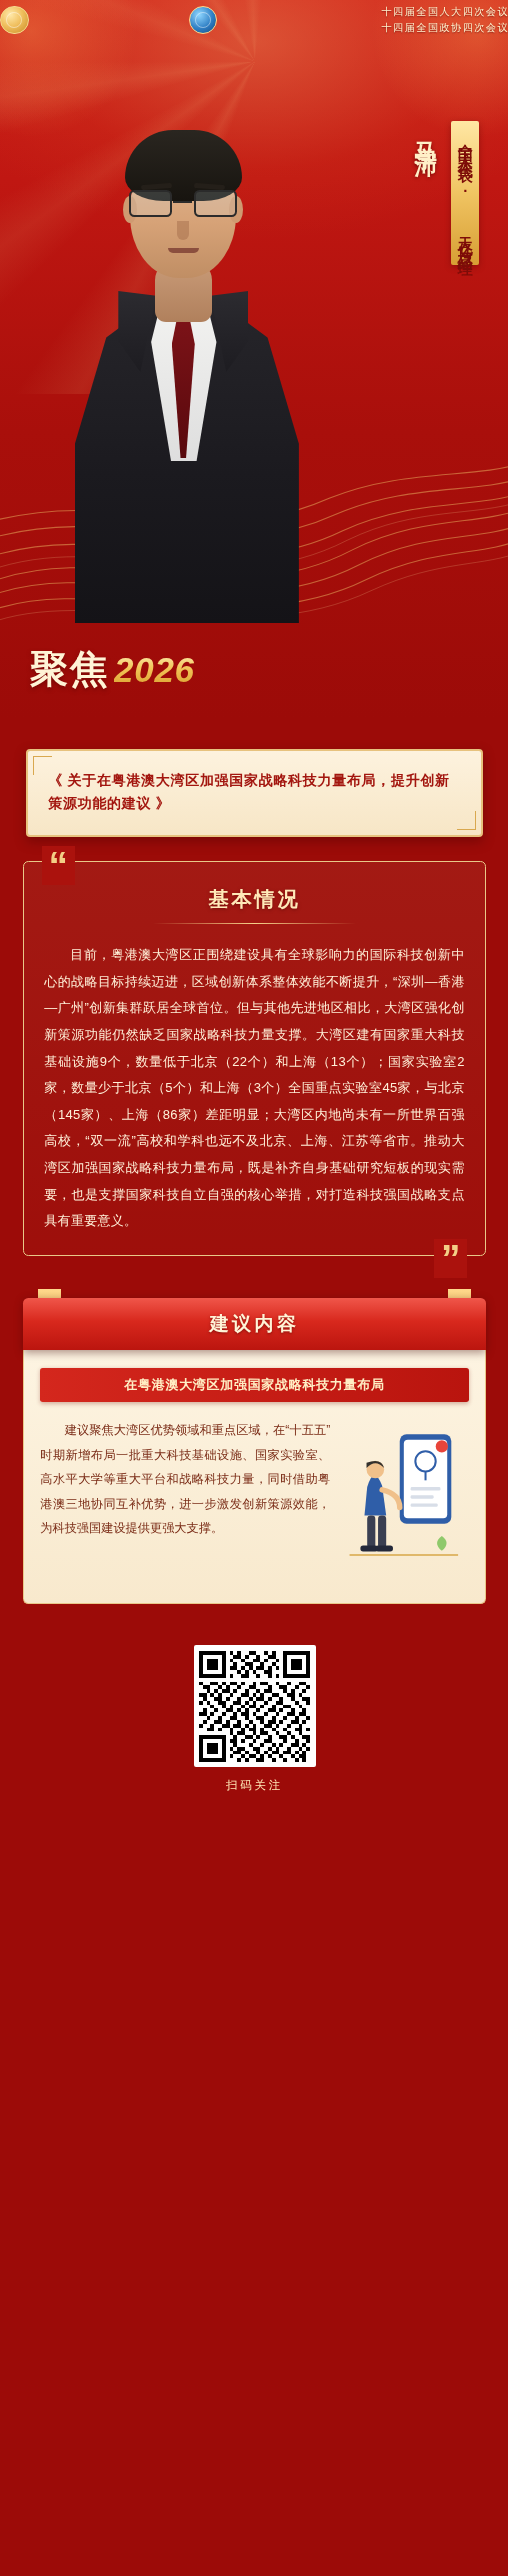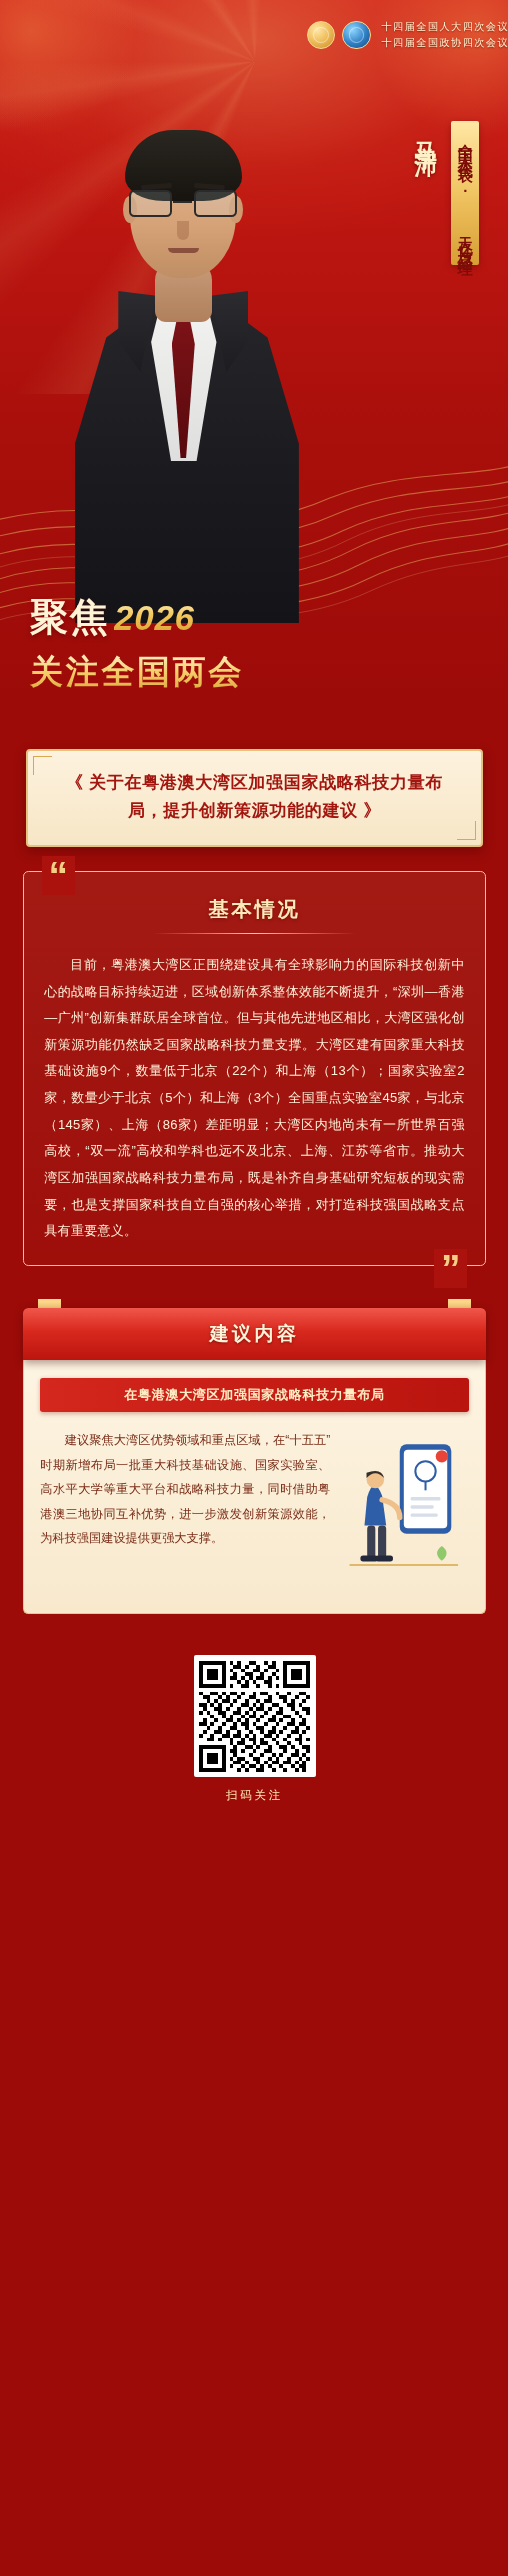--- a/index.html
+++ b/index.html
@@ -45,22 +45,22 @@
     position: absolute; top: 0; width: 156px; height: 156px;
     background:
       radial-gradient(circle at 20% 20%, rgba(255,170,90,0.35) 0%, rgba(255,140,60,0.0) 60%);
     pointer-events: none;
   }
   .ribbon-left { left: 0; }
   .ribbon-right { right: 0; transform: scaleX(-1); }
 
   .emblem-row {
     position: relative;
-    display: flex; align-items: center; justify-content: flex-end;
-    gap: 6.8px; padding-top: 20px;
+    display: flex; align-items: center; justify-content: space-between;
+    gap: 6.8px; padding-top: 5px;
     z-index: 4;
   }
   .emblem {
     width: 28.5px; height: 28.5px; border-radius: 50%;
     background: radial-gradient(circle at 35% 30%, #ffe8a8 0%, #f0c060 45%, #c98b22 100%);
     border: 1.4px solid #f6d98d;
     position: relative; flex: none;
   }
   .emblem.blue {
     background: radial-gradient(circle at 35% 30%, #8fd6ff 0%, #2f7fc4 55%, #14477f 100%);
@@ -238,22 +238,22 @@
     position: relative;
     box-shadow: 0 4.1px 12.2px rgba(60,0,0,0.35);
   }
   .title-card::before, .title-card::after {
     content: ""; position: absolute; width: 17.6px; height: 17.6px;
     border: 1.4px solid #d9a84f;
   }
   .title-card::before { left: 5.4px; top: 5.4px; border-right: none; border-bottom: none; }
   .title-card::after { right: 5.4px; bottom: 5.4px; border-left: none; border-top: none; }
   .title-text {
-    color: #a3160f; font-size: 17px; font-weight: bold;
-    line-height: 1.65; text-align: center; letter-spacing: 0.7px;
+    color: #a3160f; font-size: 14px; font-weight: bold;
+    line-height: 1.65; letter-spacing: 0.7px;
   }
 
   
   .basic-wrap {
     margin: 24.4px 23px 0;
     border: 1.4px solid #e9c888;
     border-radius: 5.4px;
     padding: 0 0 20.3px;
     position: relative;
     background: linear-gradient(180deg, rgba(255,220,170,0.07), rgba(255,200,140,0.02));
@@ -399,21 +399,20 @@
     <div class="name-title">
       <div class="vname">马学沛</div>
       <div class="vtitle-box">全国人大代表 · 天亿马总经理</div>
     </div>
 
     <div class="focus-block">
       <div class="focus-line1">
         <span class="focus-cn">聚焦</span>
         <span class="focus-year">2026</span>
       </div>
-      <div class="focus-line2">关注全国两会</div>
     </div>
   </div>
 
   <div class="section">
     <div class="title-card">
       <div class="title-text">《 关于在粤港澳大湾区加强国家战略科技力量布局，提升创新策源功能的建议 》</div>
     </div>
   </div>
 
   <div class="section">

